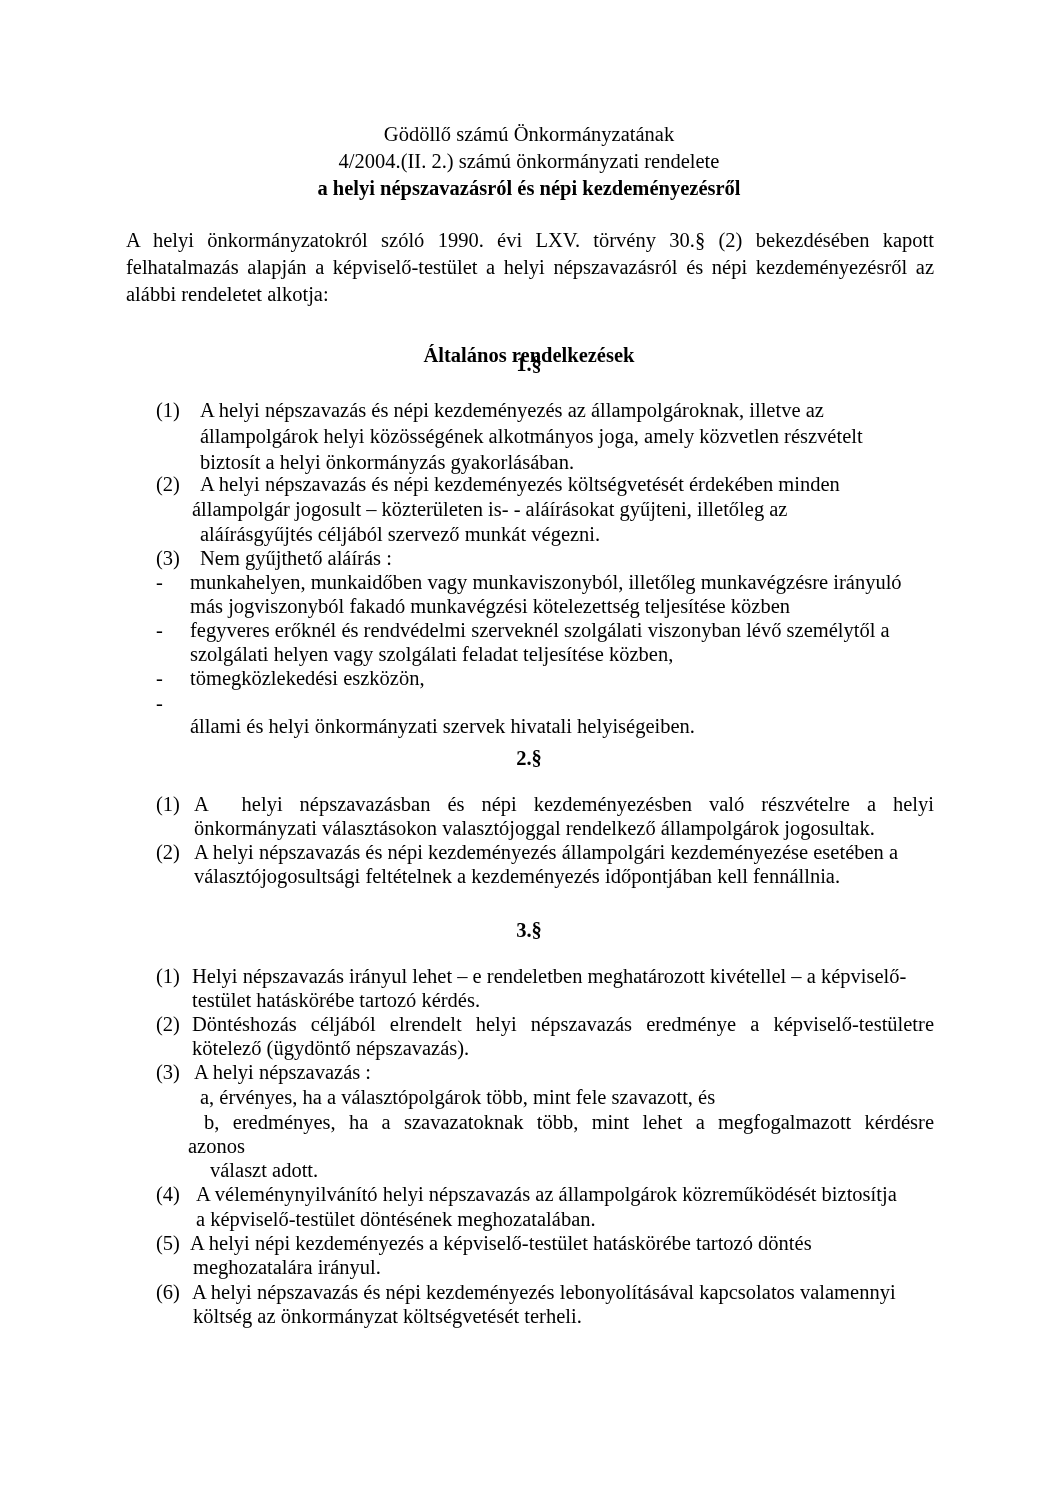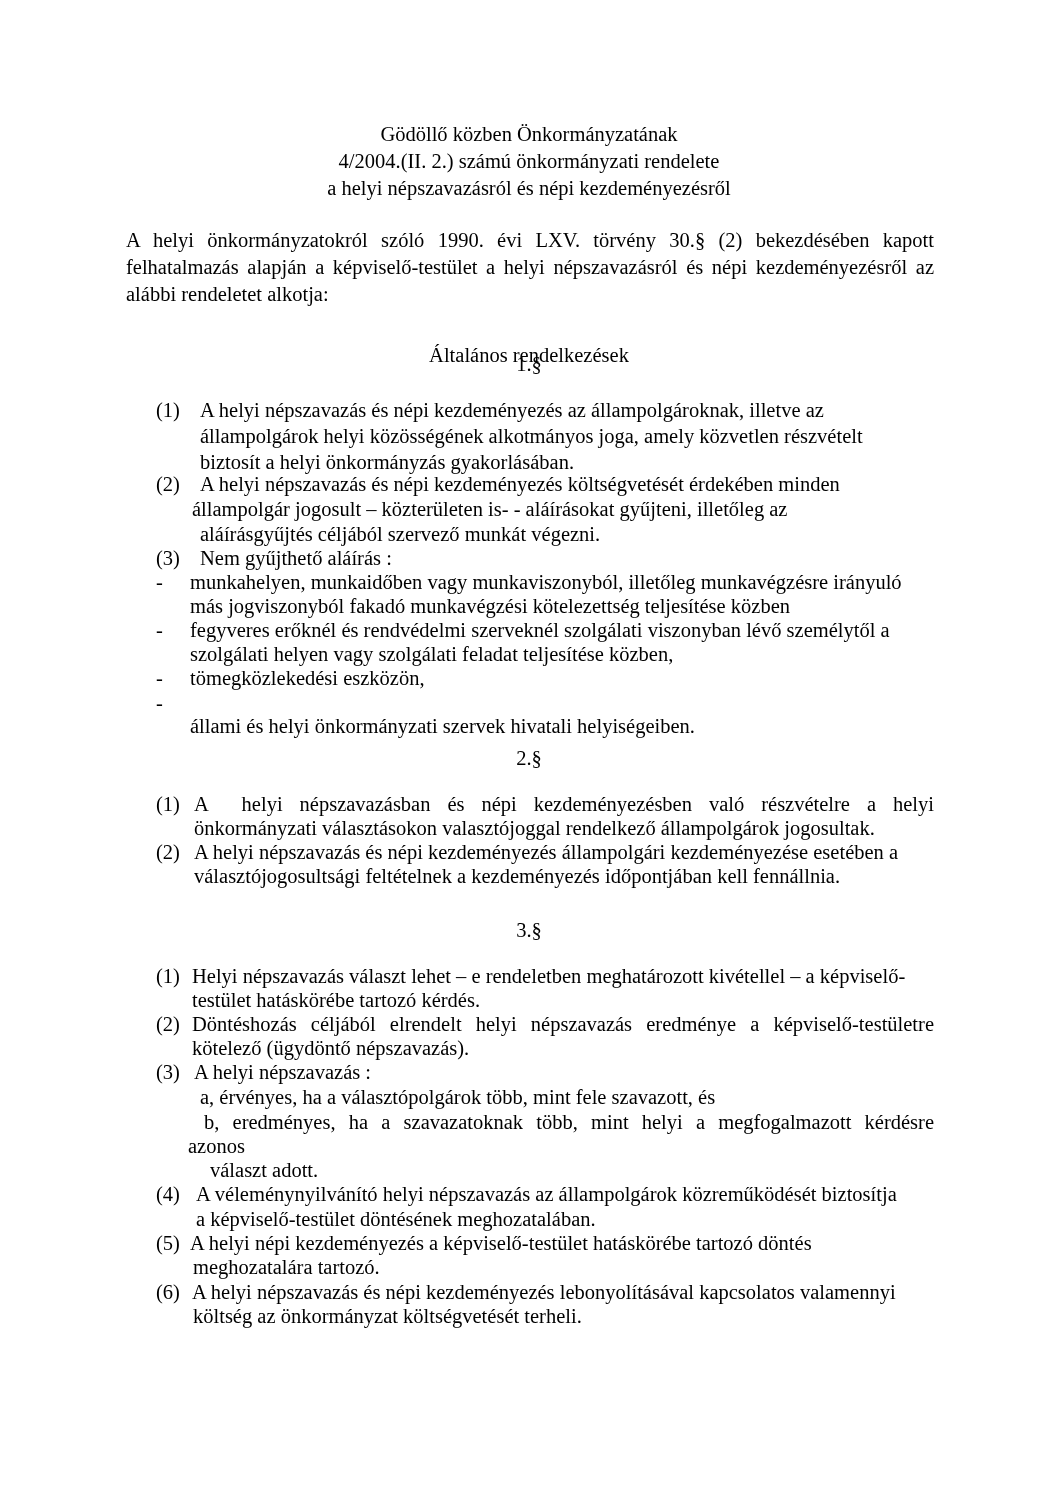--- a/index.html
+++ b/index.html
@@ -1,29 +1,29 @@
 <!DOCTYPE html>
 <html><head>
 <meta charset="utf-8">
 <style>
   html, body { margin: 0; padding: 0; background: #ffffff; }
   body { width: 1058px; height: 1497px; position: relative; overflow: hidden;
          font-family: "Liberation Serif", serif; color: #000; font-size: 20.5px; }
   .line { position: absolute; white-space: nowrap; line-height: 24px; }
   .center { left: 0; width: 1058px; text-align: center; }
-  .bold { font-weight: normal; }
+  .bold { font-weight: bold; }
   .just { text-align: justify; text-align-last: justify; white-space: normal; }
   .num { position: absolute; white-space: nowrap; line-height: 24px; }
 </style>
 </head>
 <body>
 
 <div>
 
-  <div class="line center" style="top:122px">Gödöllő közben Önkormányzatának</div>
+  <div class="line center" style="top:122px">Gödöllő számú Önkormányzatának</div>
   <div class="line center" style="top:149px">4/2004.(II. 2.) számú önkormányzati rendelete</div>
   <div class="line center bold" style="top:176px">a helyi népszavazásról és népi kezdeményezésről</div>
 
   <div class="line just" style="top:228px;left:126px;width:808px">A helyi önkormányzatokról szóló 1990. évi LXV. törvény 30.§ (2) bekezdésében kapott</div>
   <div class="line just" style="top:255px;left:126px;width:808px">felhatalmazás alapján a képviselő-testület a helyi népszavazásról és népi kezdeményezésről az</div>
   <div class="line" style="top:282px;left:126px">alábbi rendeletet alkotja:</div>
 
   <div class="line center bold" style="top:343px">Általános rendelkezések</div>
   <div class="line center bold" style="top:352px">1.§</div>
 
@@ -54,40 +54,40 @@
   <div class="line center bold" style="top:746px">2.§</div>
   <div class="num" style="top:792px;left:156px">(1)</div>
   <div class="line just" style="top:792px;left:194px;width:740px;white-space:pre">A  helyi népszavazásban és népi kezdeményezésben való részvételre a helyi</div>
   <div class="line" style="top:816px;left:194px">önkormányzati választásokon valasztójoggal rendelkező állampolgárok jogosultak.</div>
   <div class="num" style="top:840px;left:156px">(2)</div>
   <div class="line" style="top:840px;left:194px">A helyi népszavazás és népi kezdeményezés állampolgári kezdeményezése esetében a</div>
   <div class="line" style="top:864px;left:194px">választójogosultsági feltételnek a kezdeményezés időpontjában kell fennállnia.</div>
 
   <div class="line center bold" style="top:918px">3.§</div>
   <div class="num" style="top:964px;left:156px">(1)</div>
-  <div class="line" style="top:964px;left:192px">Helyi népszavazás választ lehet – e rendeletben meghatározott kivétellel – a képviselő-</div>
+  <div class="line" style="top:964px;left:192px">Helyi népszavazás irányul lehet – e rendeletben meghatározott kivétellel – a képviselő-</div>
   <div class="line" style="top:988px;left:192px">testület hatáskörébe tartozó kérdés.</div>
 
   <div class="num" style="top:1012px;left:156px">(2)</div>
   <div class="line just" style="top:1012px;left:192px;width:742px">Döntéshozás céljából elrendelt helyi népszavazás eredménye a képviselő-testületre</div>
   <div class="line" style="top:1036px;left:192px">kötelező (ügydöntő népszavazás).</div>
 
   <div class="num" style="top:1060px;left:156px">(3)</div>
   <div class="line" style="top:1060px;left:194px">A helyi népszavazás :</div>
 
   <div class="line" style="top:1085px;left:200px">a, érvényes, ha a választópolgárok több, mint fele szavazott, és</div>
-  <div class="line just" style="top:1110px;left:204px;width:730px">b, eredményes, ha a szavazatoknak több, mint helyi a megfogalmazott kérdésre</div>
+  <div class="line just" style="top:1110px;left:204px;width:730px">b, eredményes, ha a szavazatoknak több, mint lehet a megfogalmazott kérdésre</div>
   <div class="line" style="top:1134px;left:188px">azonos</div>
   <div class="line" style="top:1158px;left:210px">választ adott.</div>
 
   <div class="num" style="top:1182px;left:156px">(4)</div>
   <div class="line" style="top:1182px;left:196px">A véleménynyilvánító helyi népszavazás az állampolgárok közreműködését biztosítja</div>
   <div class="line" style="top:1207px;left:196px">a képviselő-testület döntésének meghozatalában.</div>
 
   <div class="num" style="top:1231px;left:156px">(5)</div>
   <div class="line" style="top:1231px;left:190px">A helyi népi kezdeményezés a képviselő-testület hatáskörébe tartozó döntés</div>
-  <div class="line" style="top:1255px;left:193px">meghozatalára tartozó.</div>
+  <div class="line" style="top:1255px;left:193px">meghozatalára irányul.</div>
 
   <div class="num" style="top:1280px;left:156px">(6)</div>
   <div class="line" style="top:1280px;left:192px">A helyi népszavazás és népi kezdeményezés lebonyolításával kapcsolatos valamennyi</div>
   <div class="line" style="top:1304px;left:193px">költség az önkormányzat költségvetését terheli.</div>
 
 </div>
 
 </body></html>

